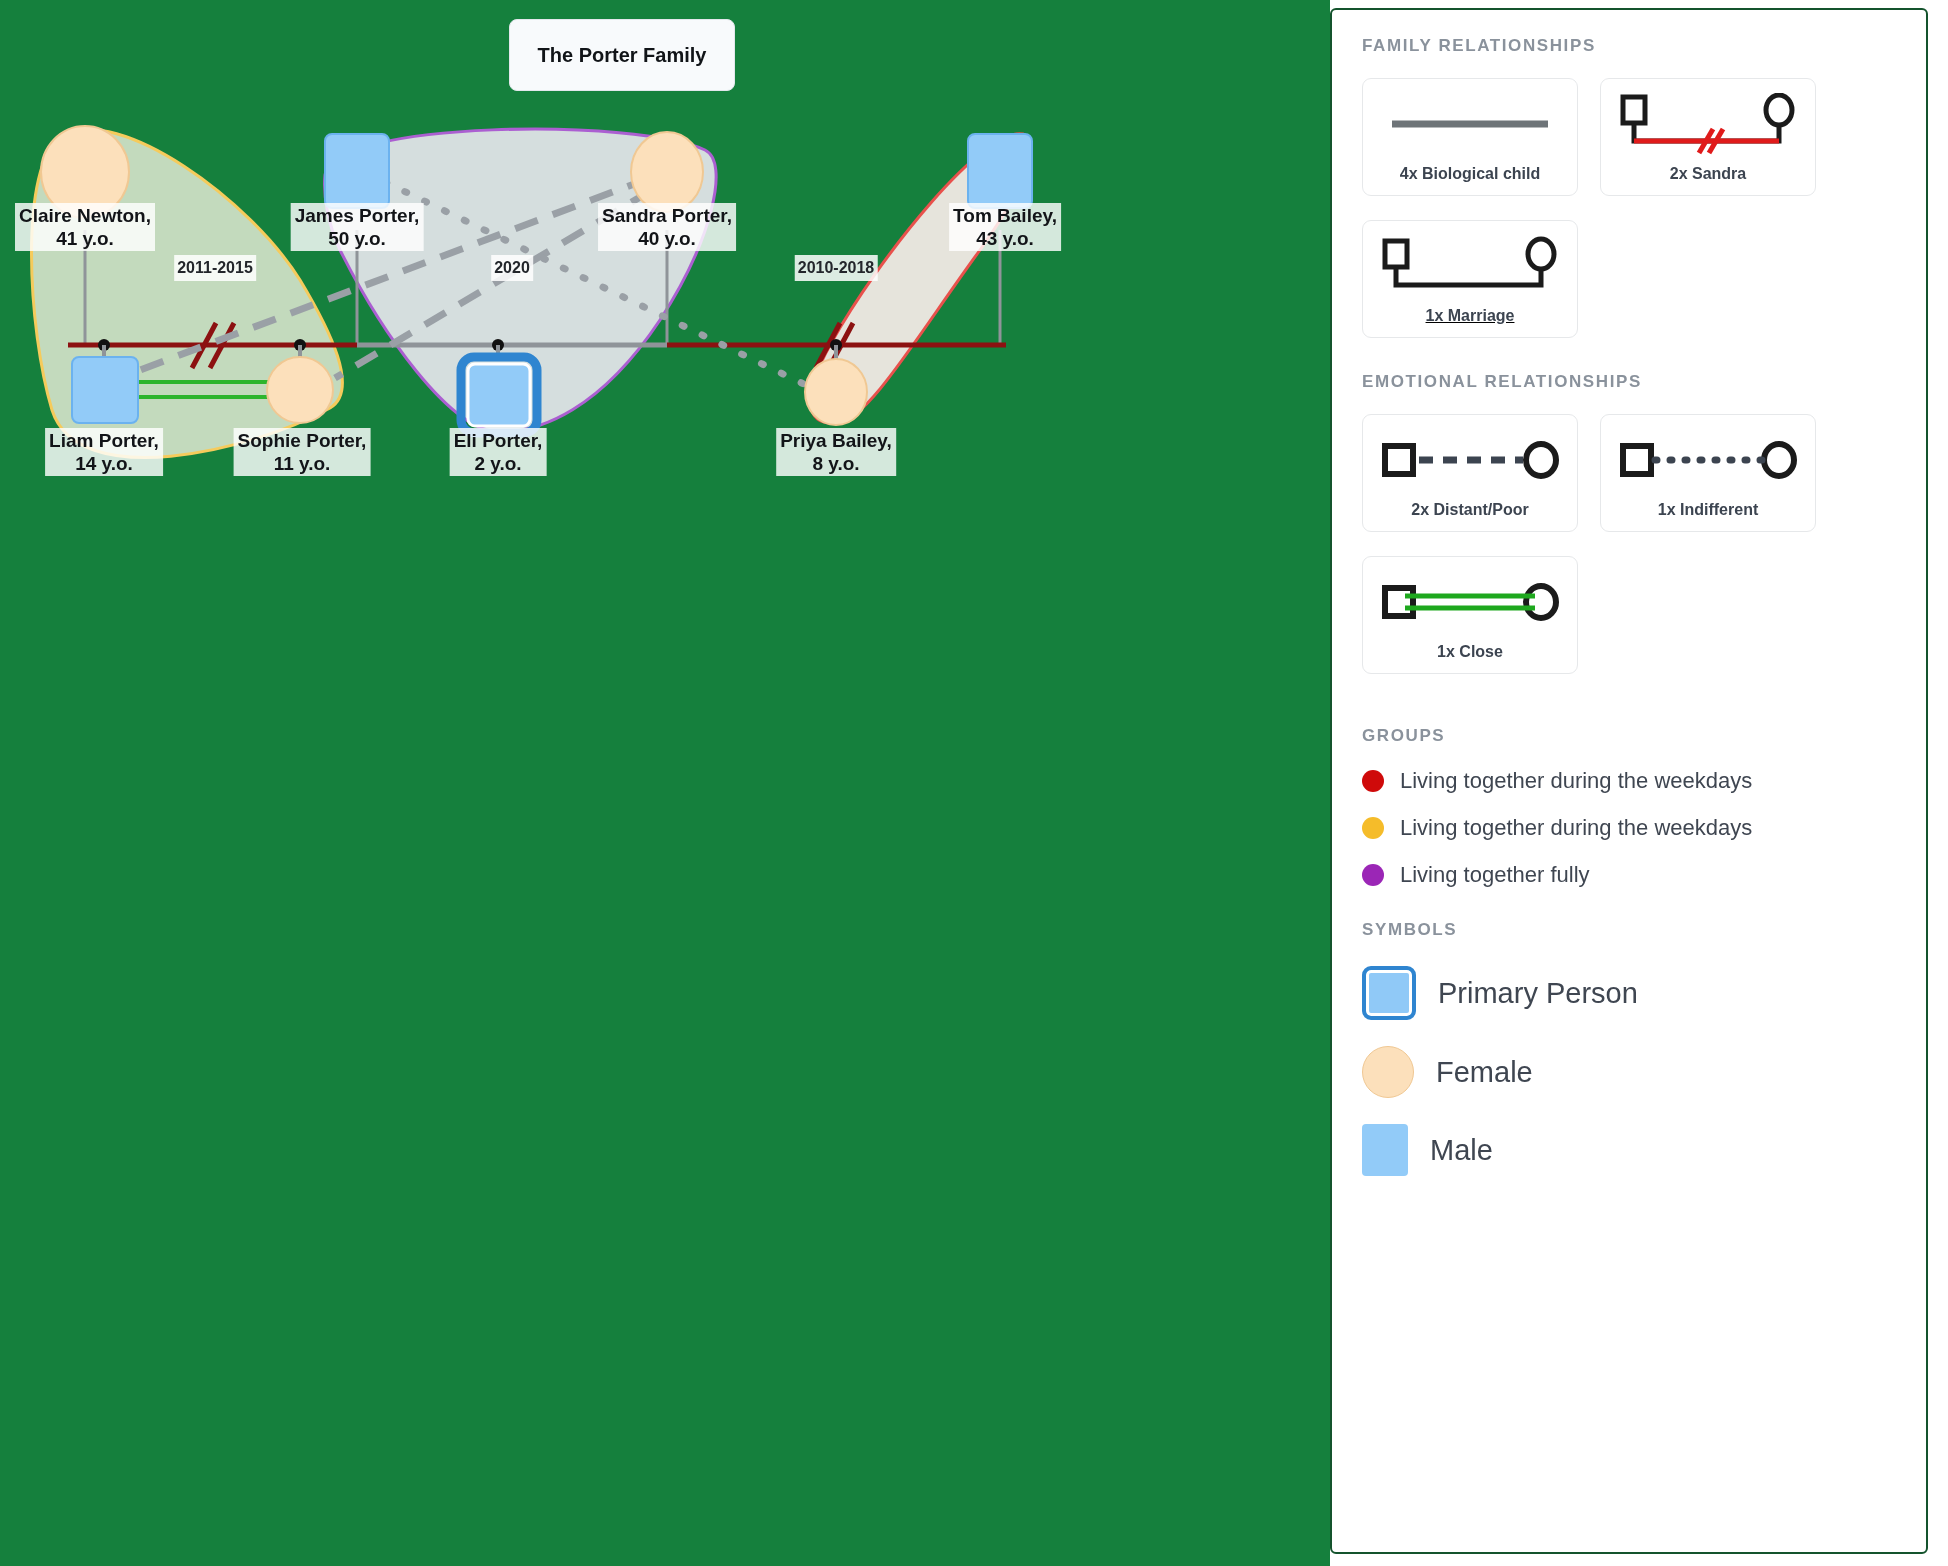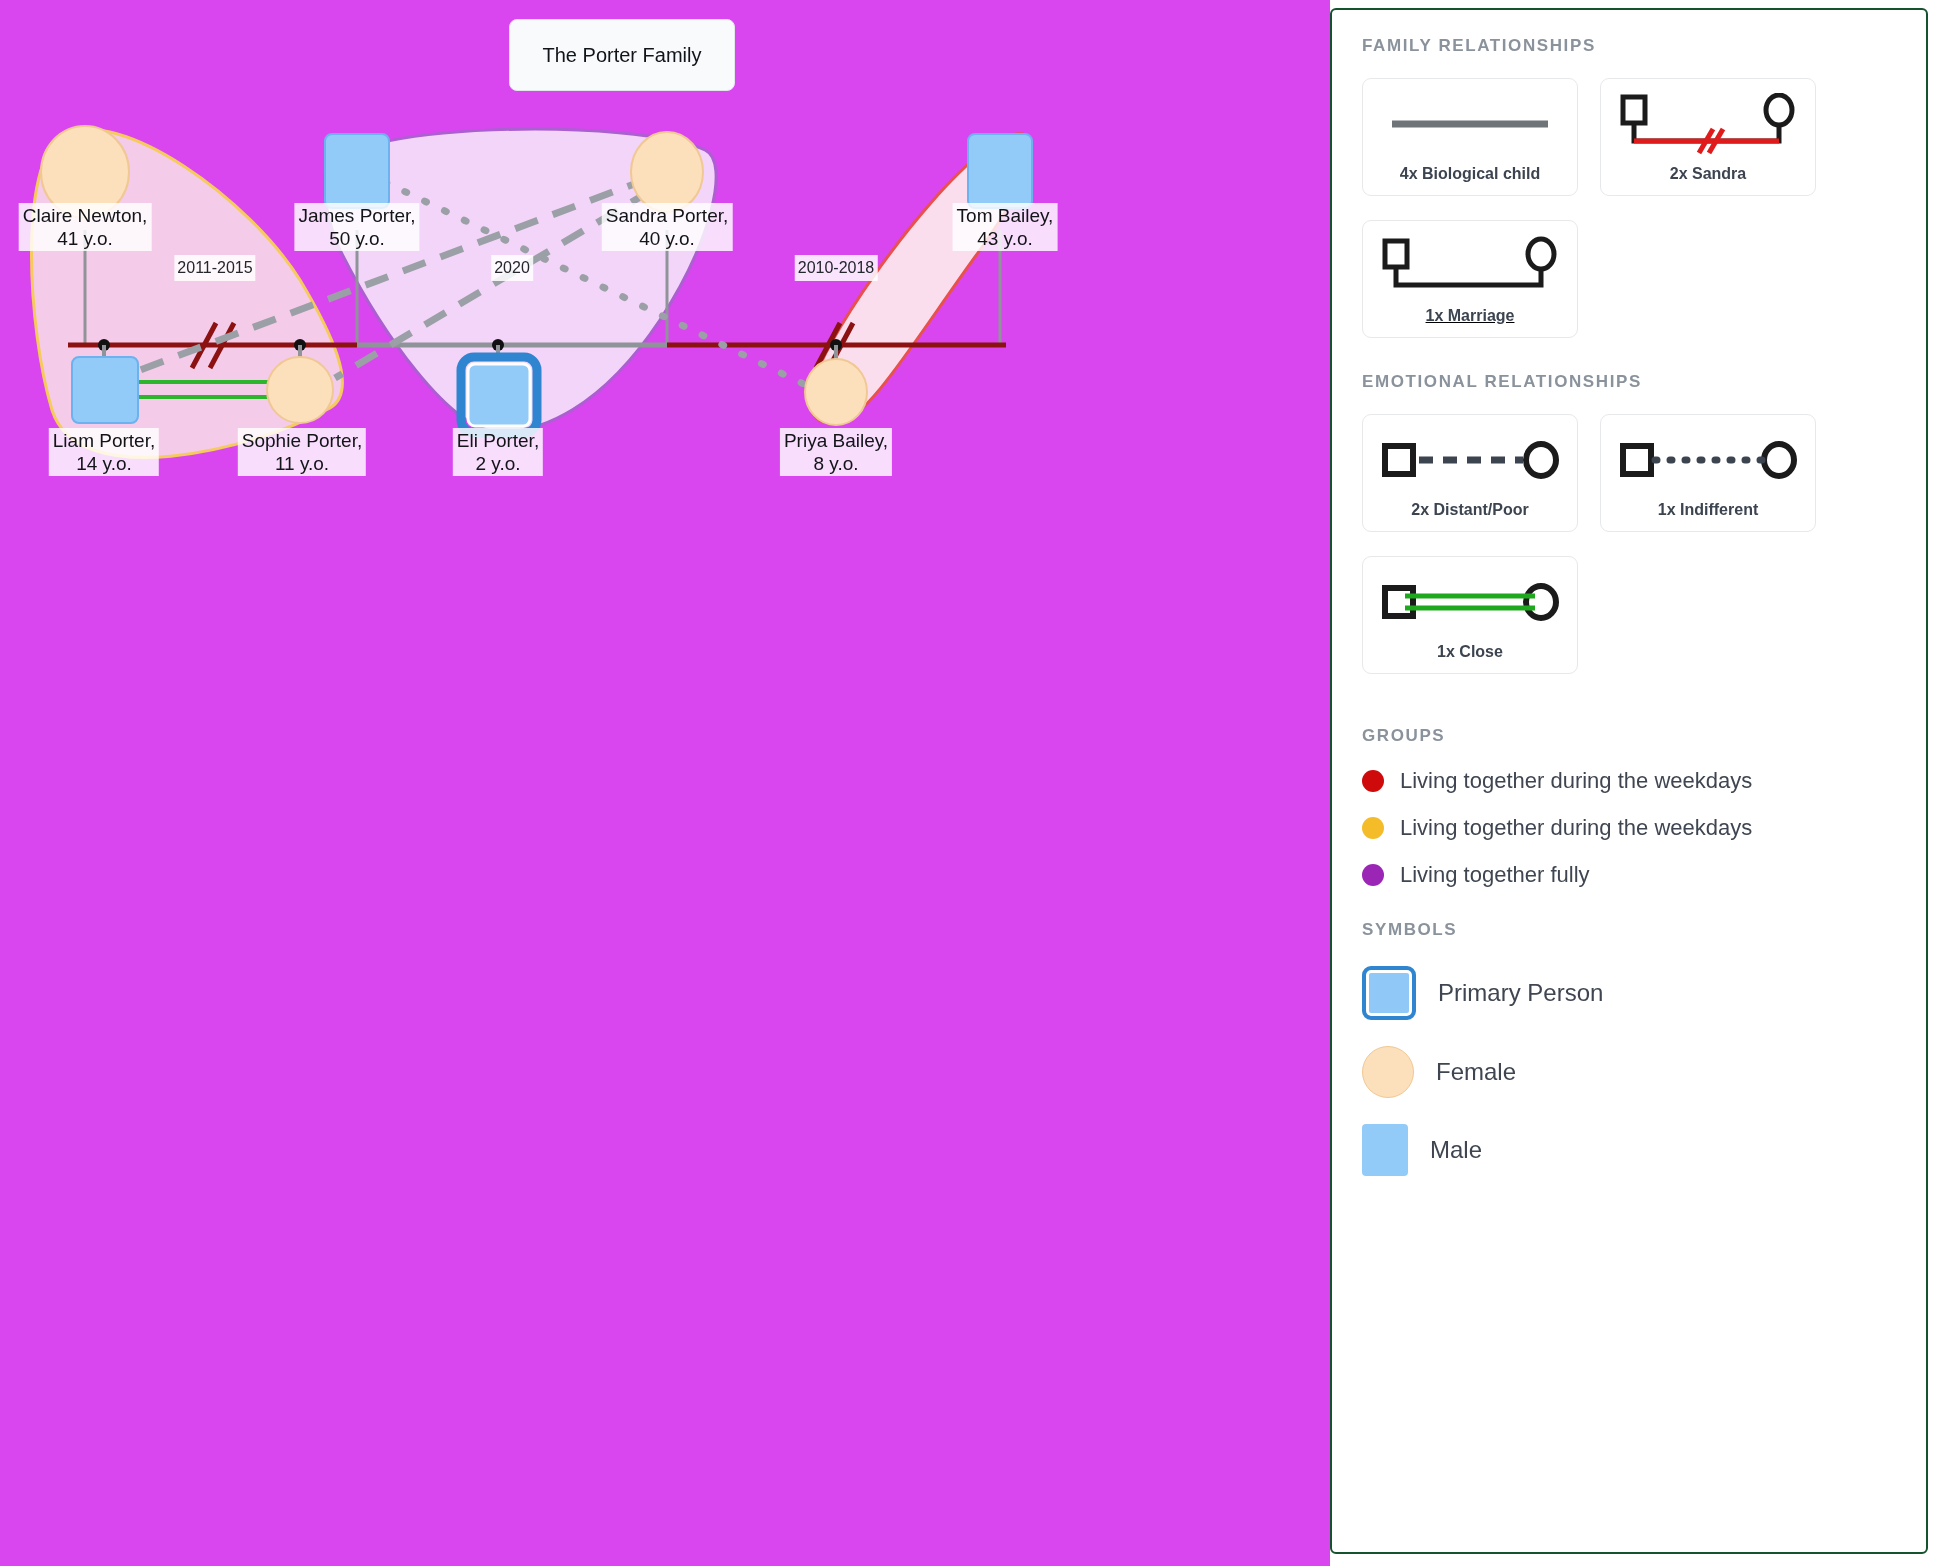--- a/index.html
+++ b/index.html
@@ -7,21 +7,22 @@
   body{
     width:1948px;height:1566px;
     background:#ffffff;
     font-family:"Liberation Sans", sans-serif;
     overflow:hidden;
     position:relative;
   }
   
   #canvas{
     position:absolute;left:0;top:0;width:1330px;height:1566px;
-    background:#d946ef;
+    background:#15803d;
+    font-weight:bold;
   }
   #genosvg{position:absolute;left:0;top:0;width:1330px;height:1566px;}
 
   
   #title-chip{
     position:absolute;left:509px;top:19px;width:224px;height:70px;
     background:#f8fafc;border:1px solid #e3e7ec;border-radius:8px;
     display:flex;align-items:center;justify-content:center;
     font-size:20px;color:#111418;
   }
@@ -78,21 +79,21 @@
     font-size:16px;font-weight:bold;color:#3c4450;
     margin-top:10px;text-align:left;
   }
   .lg-art{height:62px;display:flex;align-items:center;justify-content:center;}
 
   .group-row{display:flex;align-items:center;gap:16px;margin-bottom:21px;}
   .group-dot{width:22px;height:22px;border-radius:50%;flex:none;}
   .group-text{font-size:22px;color:#3f4651;}
 
   .sym-row{display:flex;align-items:center;gap:22px;margin-bottom:26px;}
-  .sym-text{font-size:24px;color:#3f4651;}
+  .sym-text{font-size:29px;color:#3f4651;}
   .sym-primary{
     width:46px;height:46px;border-radius:9px;
     background:#90c9f7;border:4px solid #2f85d0;
     box-shadow:inset 0 0 0 3px #ffffff;
     flex:none;
   }
   .sym-female{
     width:50px;height:50px;border-radius:50%;
     background:#fce0bb;border:1px solid #f0c893;flex:none;
   }

